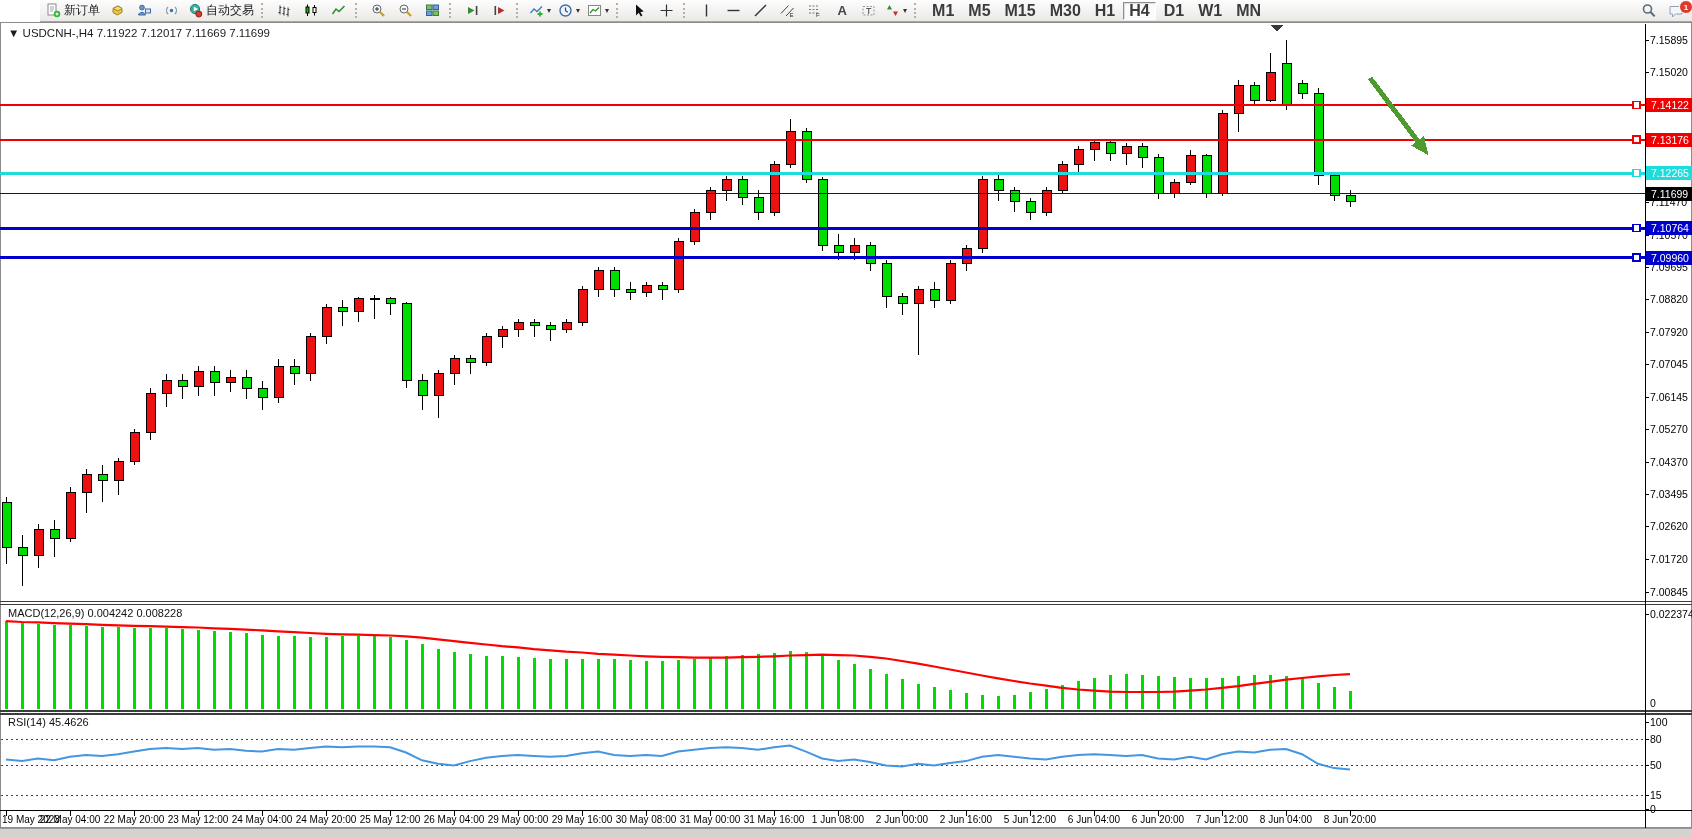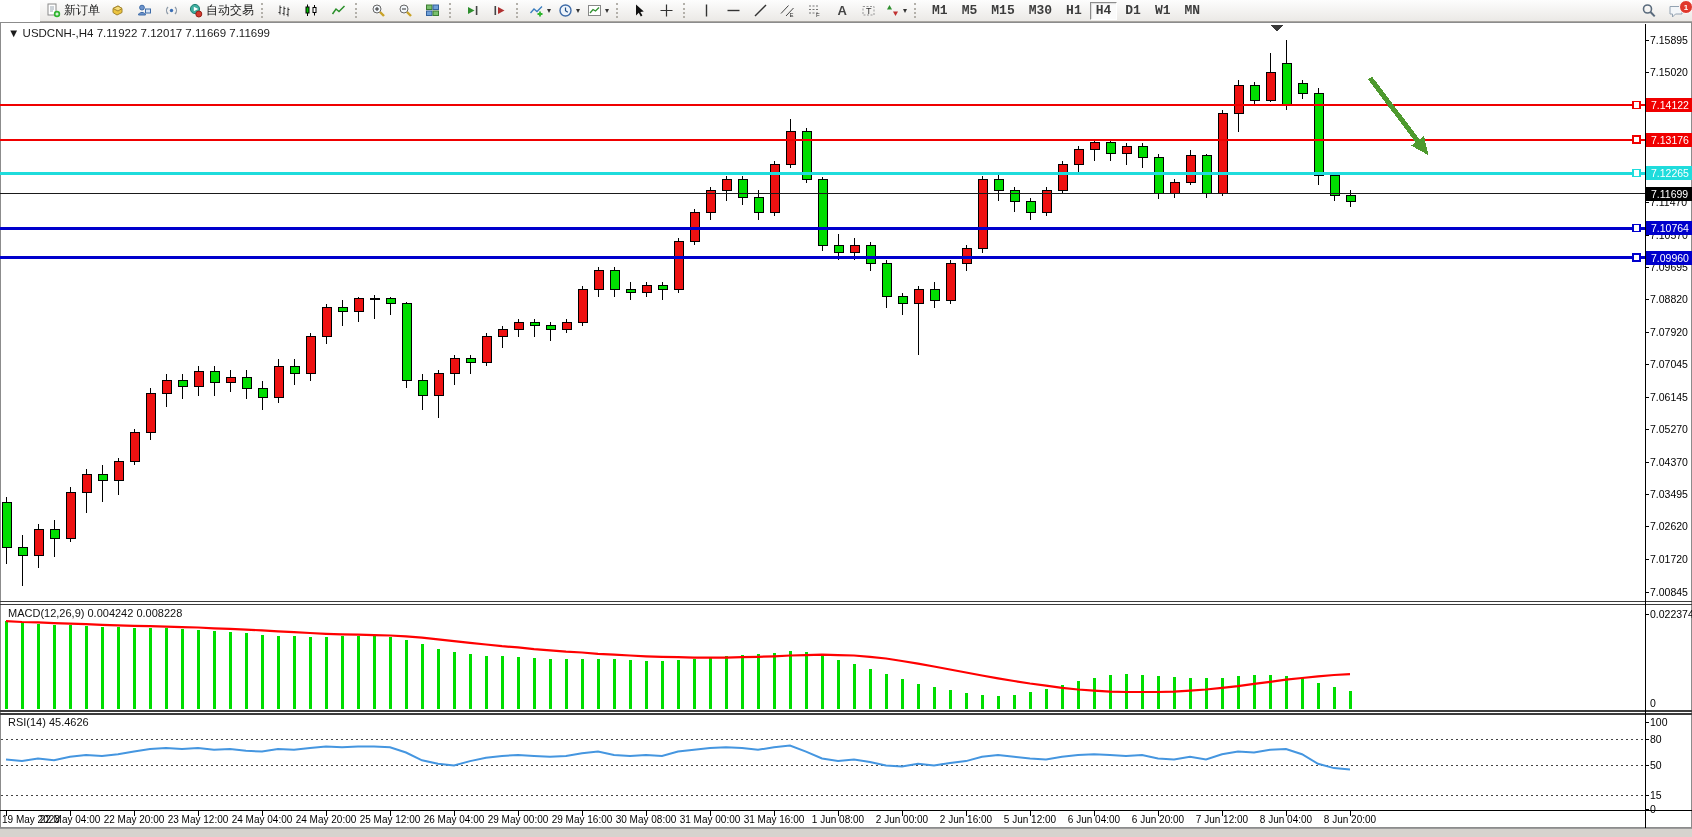--- a/index.html
+++ b/index.html
@@ -5,22 +5,22 @@
   html,body{margin:0;padding:0;background:#fff;width:1692px;height:837px;overflow:hidden;
     font-family:"Liberation Sans",sans-serif;-webkit-user-select:none;user-select:none;}
   .toolbar{height:21px;display:flex;align-items:center;gap:1px;padding:0 3px;
     background:linear-gradient(#fdfdfd,#ebe9e6);border-bottom:1px solid #a9a6a1;margin-left:40px;}
   .tbtn{height:19px;min-width:20px;display:flex;align-items:center;justify-content:center;
     gap:3px;padding:0 3px;font-size:12px;color:#222;cursor:default;}
   .tbtn svg{display:block}
   .grip{width:4px;height:15px;border-left:2px dotted #b3b0aa;margin:0 3px;}
   .caret{font-size:8px;color:#333;line-height:1;}
   .tf-group{display:flex;align-items:center;gap:2px;margin-left:2px;}
-  .tf{font-size:13px;font-weight:700;color:#3c3c3c;padding:0 5px;height:16px;display:flex;
-    align-items:center;border:1px solid transparent;font-family:Liberation Mono, monospace;}
+  .tf{font-size:16px;font-weight:700;color:#3c3c3c;padding:0 5px;height:16px;display:flex;
+    align-items:center;border:1px solid transparent;}
   .tf.active{background:#fbfbfb;border-color:#8d8d8d #ffffff #ffffff #8d8d8d;
     box-shadow:inset 1px 1px 1px rgba(0,0,0,.12);}
   .spacer{flex:1}
   .chat-wrap{position:relative}
   .badge{position:absolute;top:-1px;right:-4px;background:#e0382c;color:#fff;border-radius:50%;
     width:12px;height:12px;font-size:8px;font-weight:700;display:flex;align-items:center;
     justify-content:center;border:1px solid #fff;}
   .chart-area{position:relative;width:1692px;height:815px;background:#fff;border-radius:10px;}
   svg text{font-family:"Liberation Sans",sans-serif;}
 </style>

